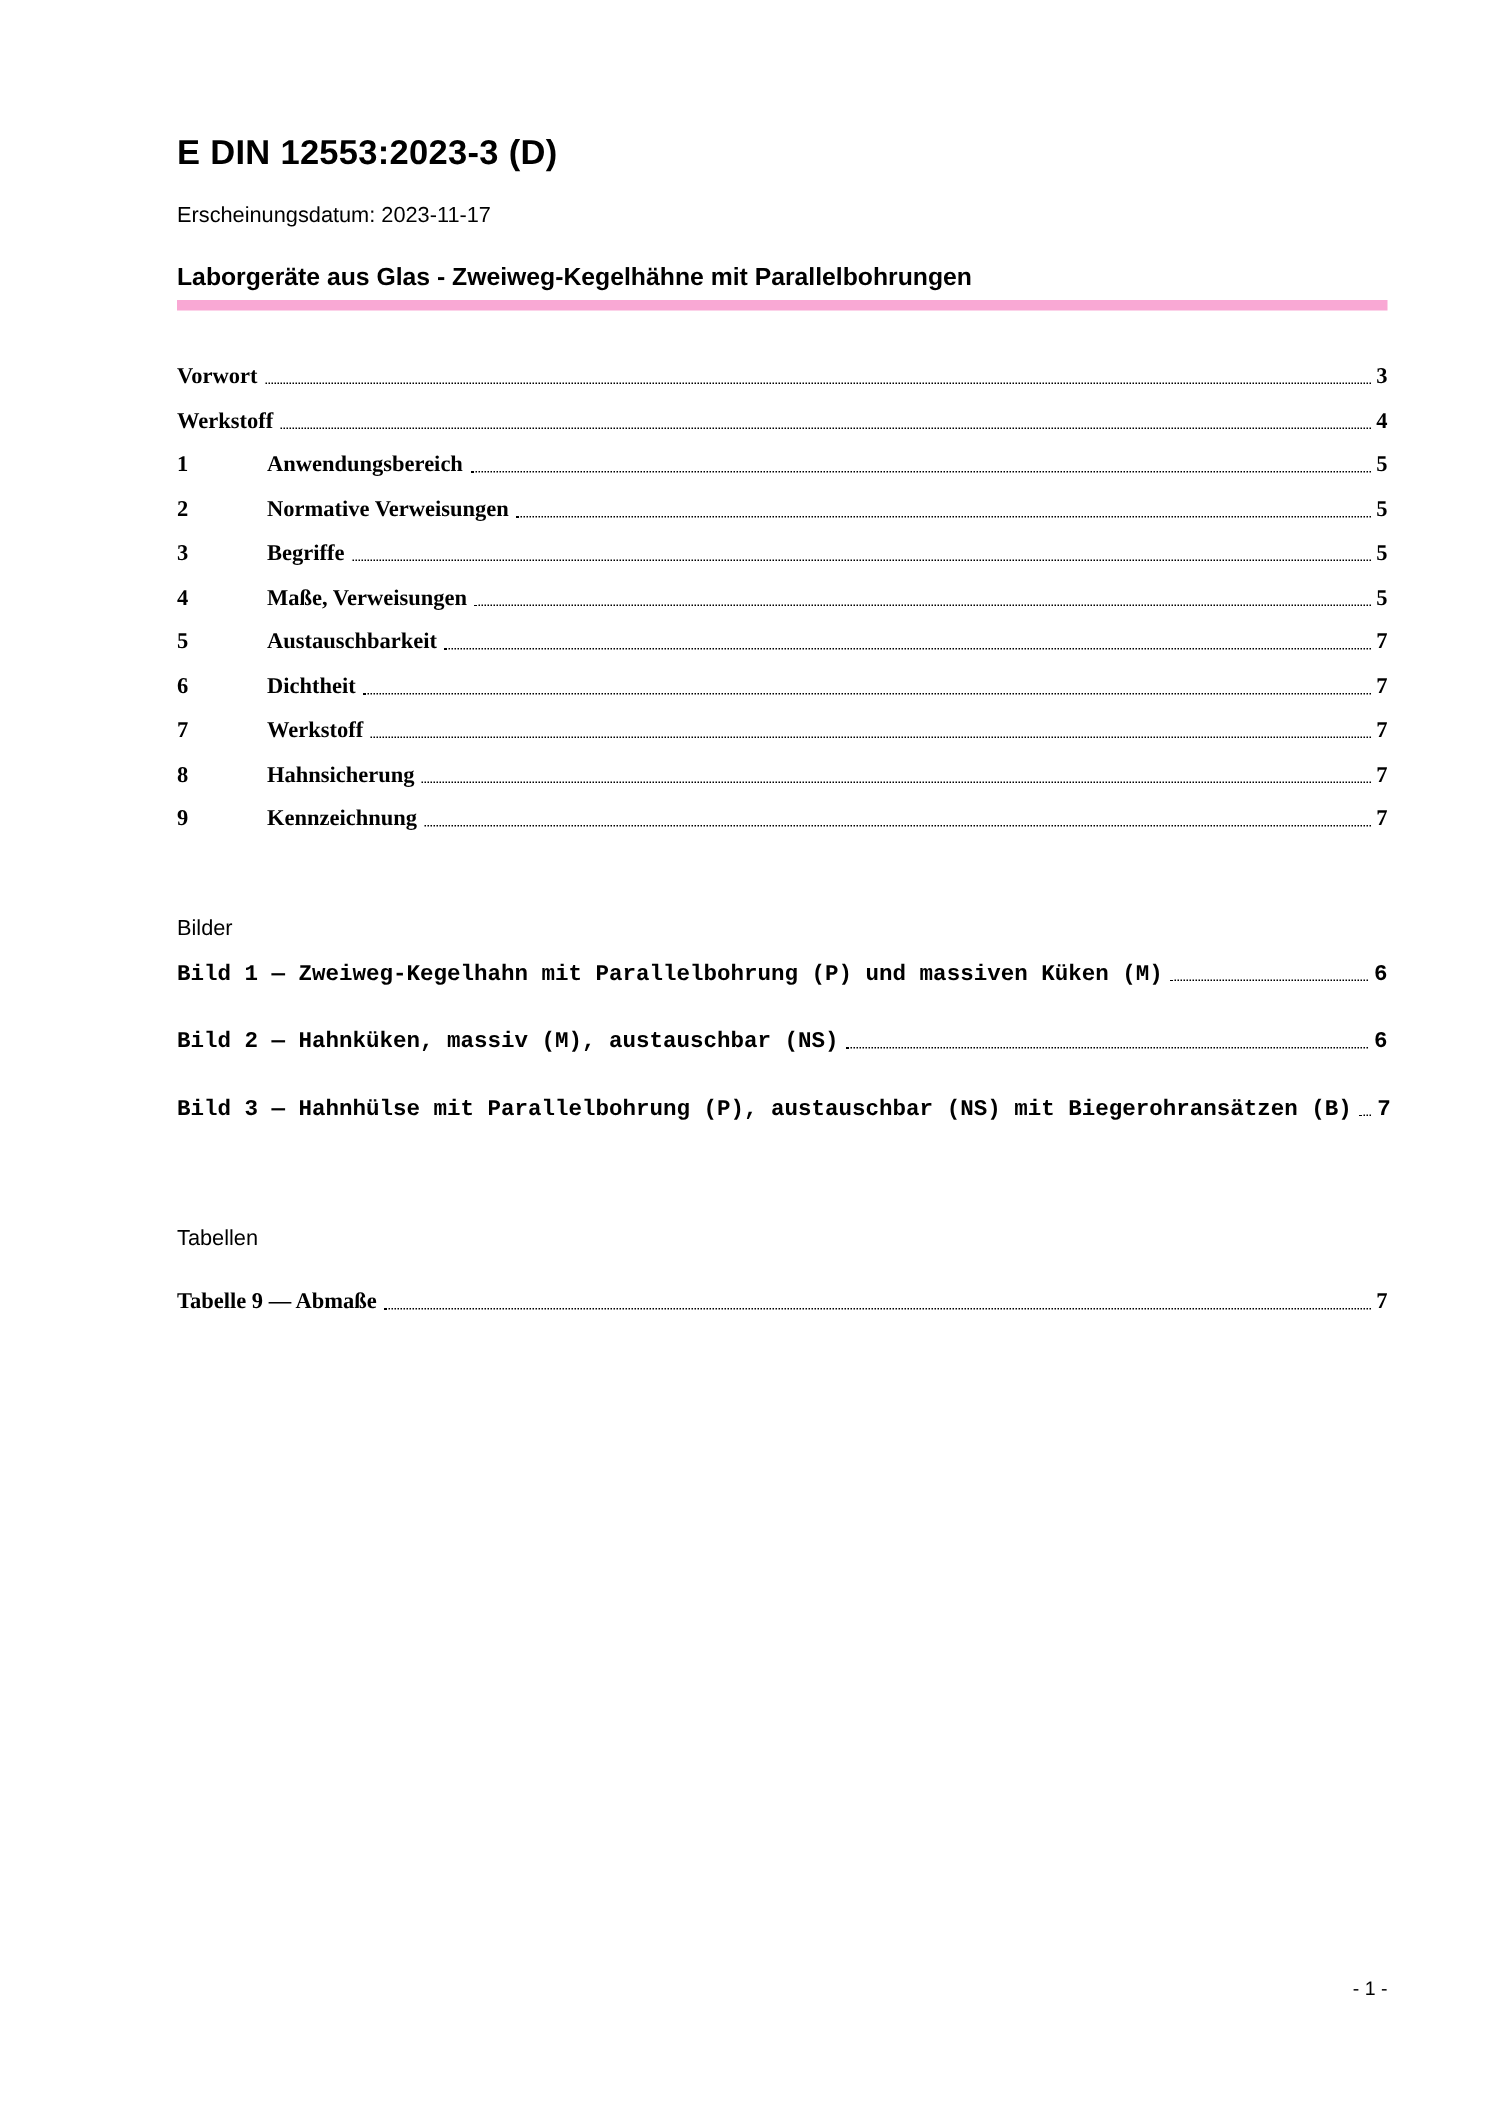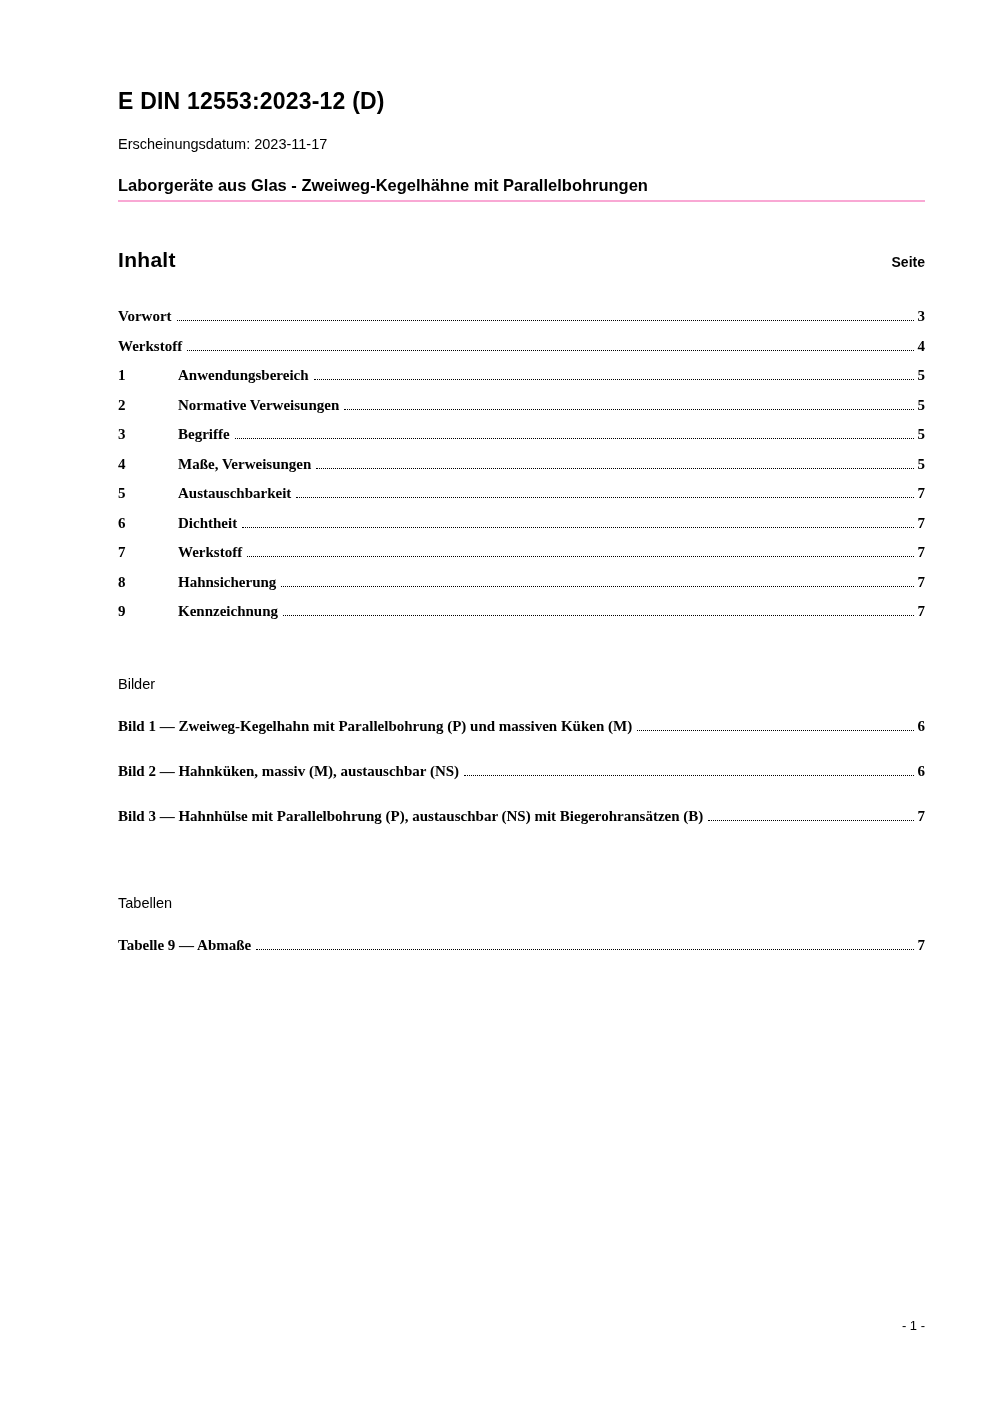--- a/index.html
+++ b/index.html
@@ -22,21 +22,21 @@
     font-weight:bold;
     letter-spacing:0.2px;
     margin:0;
   }
   .doc-date{
     font-size:14.5px;
     margin-top:21px;
   }
   .doc-subtitle-wrap{
     margin-top:24px;
-    border-bottom:2px solid #f9a8d4;
+    border-bottom:7px solid #f9a8d4;
     padding-bottom:5px;
   }
   .doc-subtitle{
     font-size:16.5px;
     font-weight:bold;
   }
   .inhalt-row{
     display:flex;
     align-items:baseline;
     justify-content:space-between;
@@ -86,21 +86,22 @@
   .section-heading{
     font-family:"Liberation Sans", sans-serif;
     font-size:14.5px;
     font-weight:normal;
     margin-top:56px;
   }
   .section-heading.tabellen{
     margin-top:70px;
   }
   .toc.figures{
-    margin-top:26px;
+    margin-top:14px;
+    font-family:Liberation Mono, monospace;
   }
   .toc.figures .toc-row{
     margin-bottom:28px;
   }
   .toc.tables{
     margin-top:26px;
   }
   .page-footer{
     position:absolute;
     right:67px;
@@ -108,31 +109,27 @@
     font-size:13px;
     font-family:"Liberation Sans", sans-serif;
   }
 </style>
 </head>
 <body>
 
 <div class="page">
   <div class="content">
 
-    <div class="doc-title">E DIN 12553:2023-12 (D)</div>
+    <div class="doc-title">E DIN 12553:2023-3 (D)</div>
     <div class="doc-date">Erscheinungsdatum: 2023-11-17</div>
 
     <div class="doc-subtitle-wrap">
       <span class="doc-subtitle">Laborgeräte aus Glas - Zweiweg-Kegelhähne mit Parallelbohrungen</span>
     </div>
 
-    <div class="inhalt-row">
-      <span class="inhalt-heading">Inhalt</span>
-      <span class="seite-label">Seite</span>
-    </div>
 
     <div class="toc">
       <div class="toc-row">
         <span class="toc-title">Vorwort</span>
         <span class="toc-dots"></span>
         <span class="toc-page">3</span>
       </div>
       <div class="toc-row">
         <span class="toc-title">Werkstoff</span>
         <span class="toc-dots"></span>

